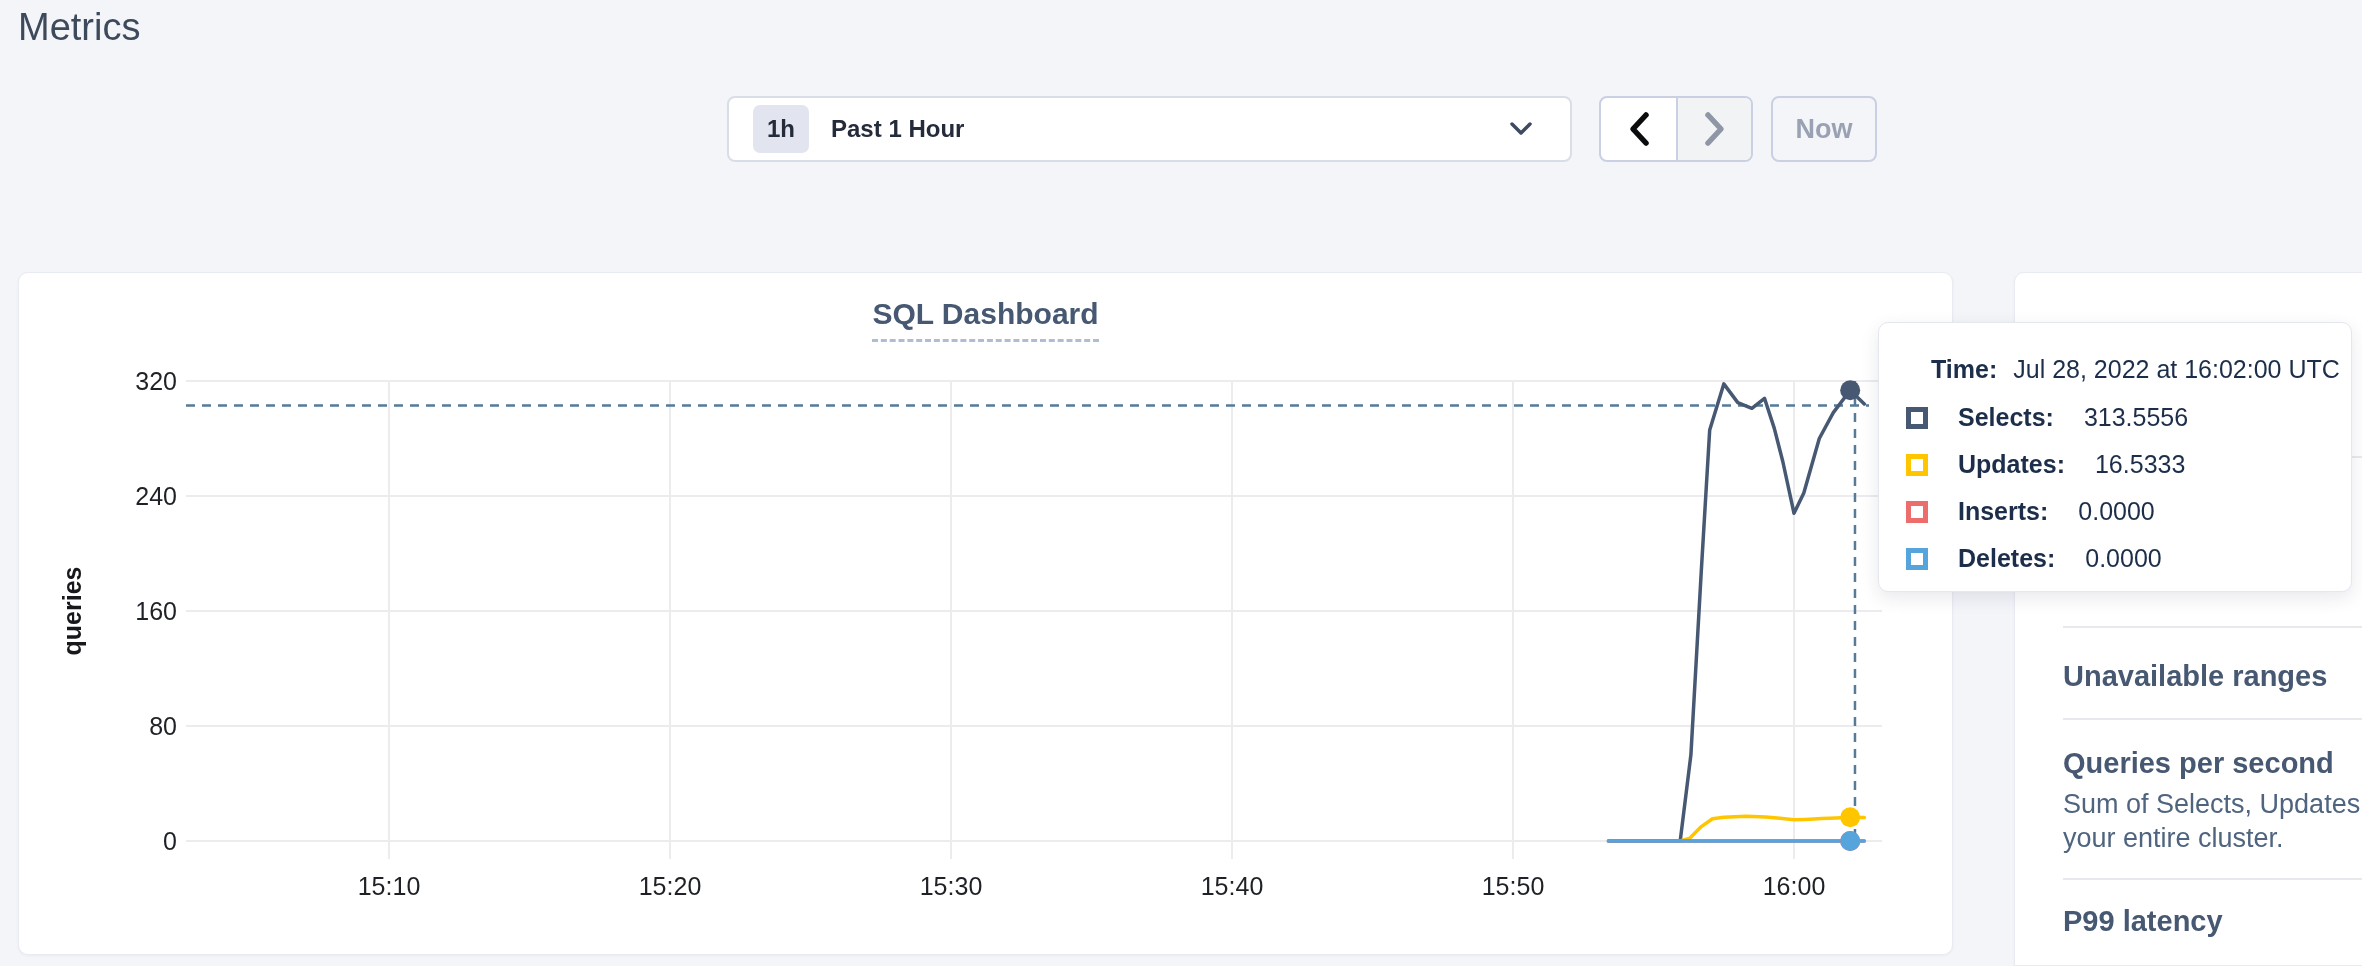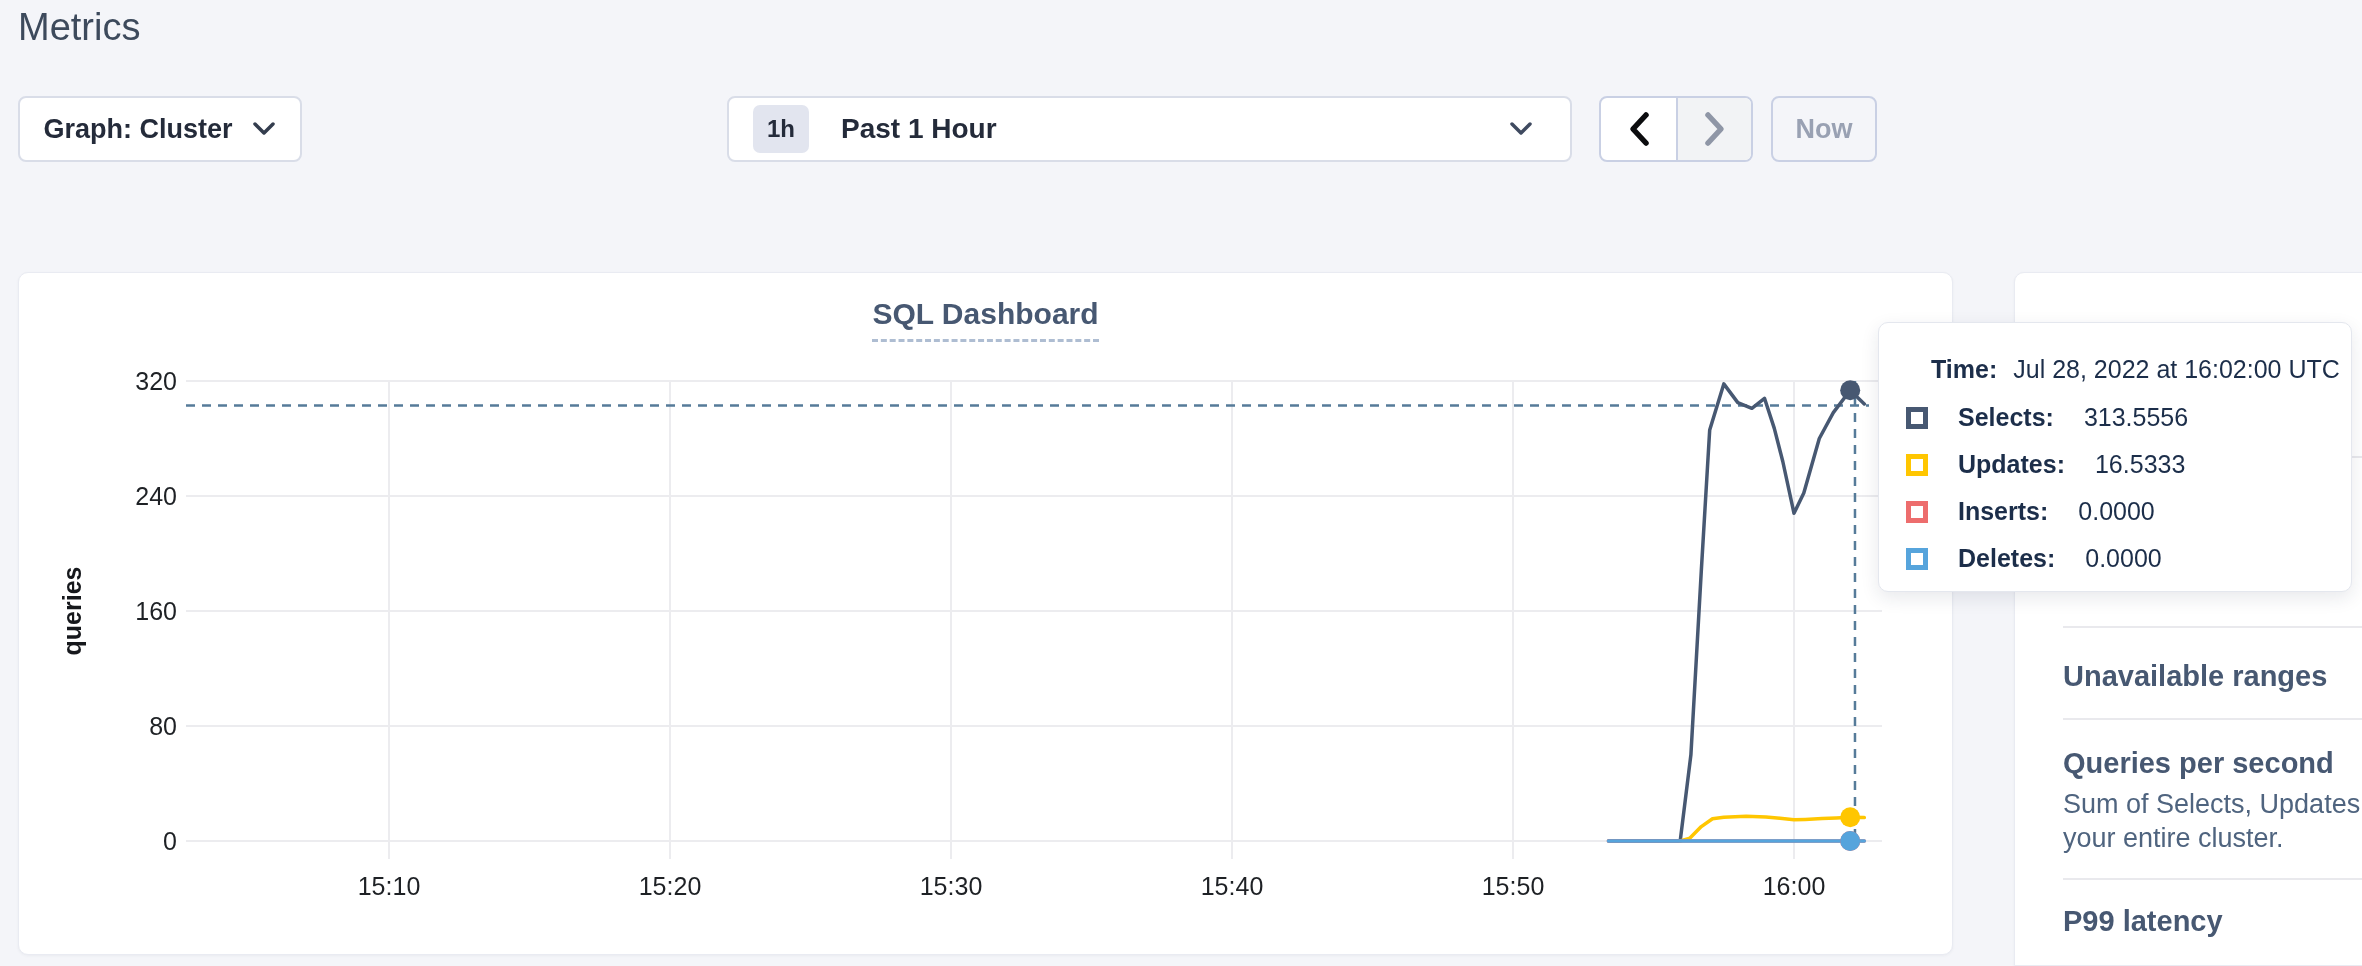--- a/index.html
+++ b/index.html
@@ -11,21 +11,21 @@
   .page-title { position:absolute; left:18px; top:6px; font-size:38px; font-weight:500; color:#3d4a5c; }
   .btn { position:absolute; top:96px; height:66px; background:#fff; border:2px solid #d9dde8;
          border-radius:8px; display:flex; align-items:center; justify-content:center;
          font-size:27px; font-weight:700; color:#242b3a; cursor:pointer; }
   .btn .chev { margin-left:18px; }
   #graph-btn { left:18px; width:284px; }
   #dashboard-btn { left:326px; width:374px; }
   #time-selector { left:727px; width:845px; justify-content:flex-start; font-weight:500; }
   #time-selector .badge { margin-left:24px; background:#e2e5ef; color:#242b3a; font-weight:700;
         font-size:24px; border-radius:7px; padding:10px 14px; }
-  #time-selector .tlabel { margin-left:32px; font-size:28px; font-weight:600; }
+  #time-selector .tlabel { margin-left:22px; font-size:24px; font-weight:600; }
   #time-selector .chev { position:absolute; right:36px; margin:0; }
   .arrow-group { position:absolute; left:1599px; top:96px; width:154px; height:66px;
         border:2px solid #c9d0e4; border-radius:8px; display:flex; overflow:hidden; background:#fff; }
   .arrow-half { width:50%; display:flex; align-items:center; justify-content:center; cursor:pointer; }
   .arrow-half.disabled { background:#f2f3f5; cursor:default; }
   .arrow-half + .arrow-half { border-left:2px solid #c9d0e4; }
   #now-btn { left:1771px; width:106px; background:transparent; border:2px solid #c9d0e4;
         color:#99a1b3; font-weight:700; cursor:default; }
 
   
@@ -55,26 +55,20 @@
 
   svg text { font-family:"Liberation Sans", sans-serif; }
 </style>
 </head>
 <body>
 
 <div id="stage">
 
   <div class="page-title">Metrics</div>
 
-  <div class="btn" id="graph-btn">
-    <span>Graph: Cluster</span>
-    <svg class="chev" width="26" height="18" viewBox="0 0 26 18">
-      <polyline points="4,4 13,13 22,4" fill="none" stroke="#343d4e" stroke-width="3.5" stroke-linecap="round" stroke-linejoin="round"></polyline>
-      </svg>
-  </div>
 
 
   <div class="btn" id="time-selector">
     <span class="badge">1h</span>
     <span class="tlabel">Past 1 Hour</span>
     <svg class="chev" width="26" height="18" viewBox="0 0 26 18">
       <polyline points="4,4 13,13 22,4" fill="none" stroke="#3f4a60" stroke-width="3.5" stroke-linecap="round" stroke-linejoin="round"></polyline>
       </svg>
   </div>
 

